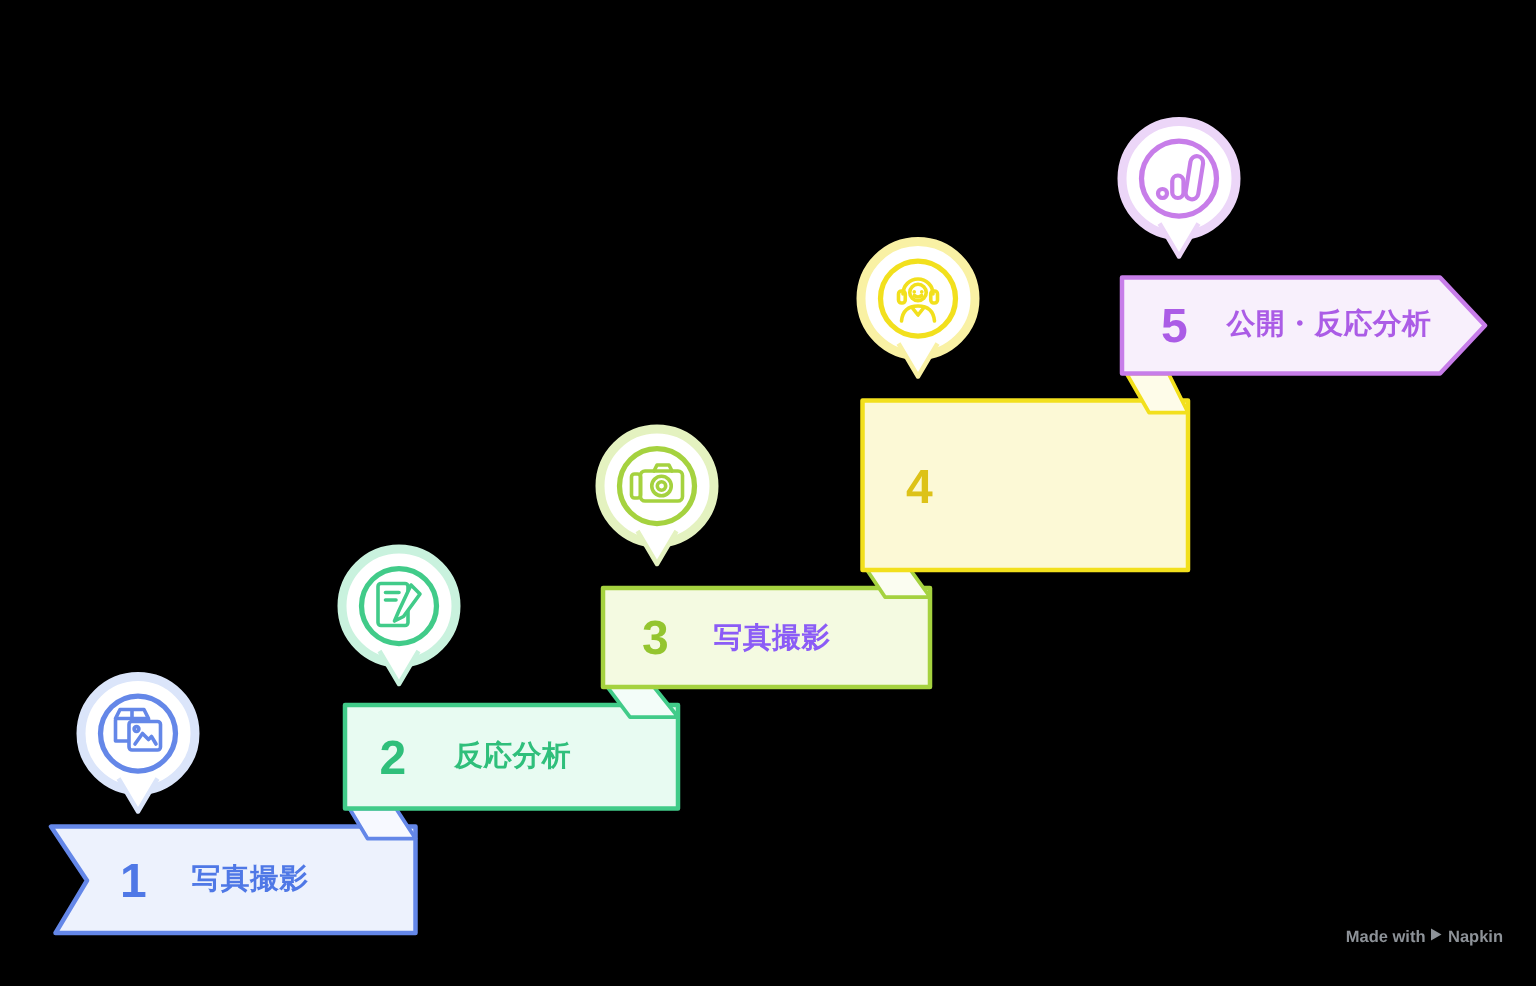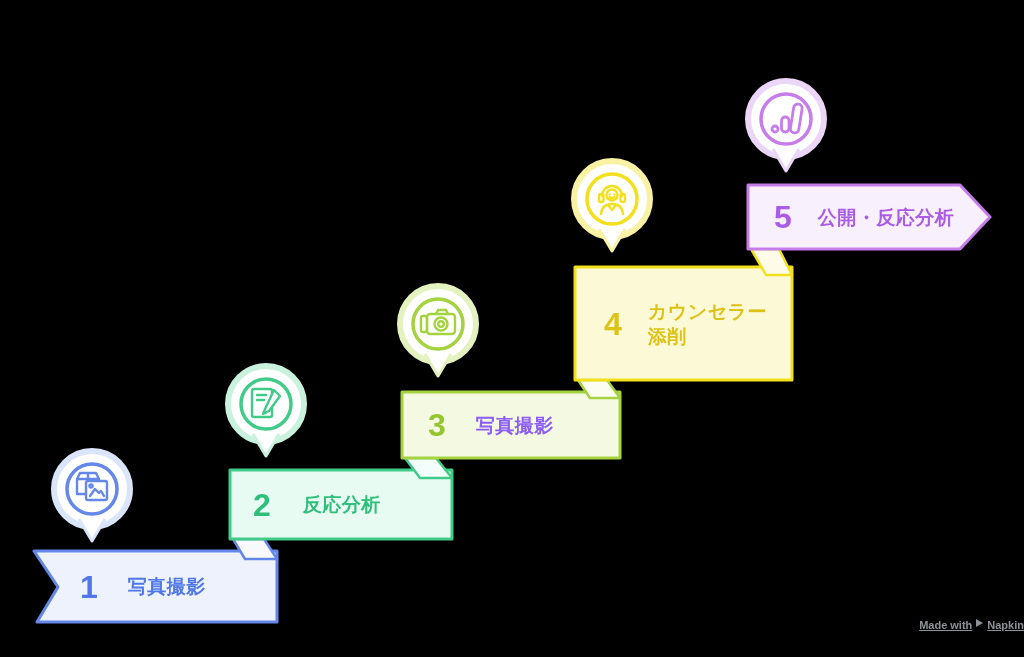--- a/index.html
+++ b/index.html
@@ -2,22 +2,22 @@
 <html><head>
 <meta charset="utf-8">
 <style>
   html,body{margin:0;padding:0;background:#000;}
   .stage{position:relative;width:1024px;height:657px;background:#000;overflow:hidden;
          font-family:"Liberation Sans","DejaVu Sans",sans-serif;}
   .stage svg{position:absolute;left:0;top:0;}
   .banner-label{position:absolute;display:flex;align-items:center;font-weight:bold;pointer-events:none;}
   .banner-label .num{font-size:32px;line-height:1;}
   .banner-label .title{font-size:19px;letter-spacing:0.5px;line-height:25px;white-space:pre-line;}
-  .watermark{position:absolute;right:0;top:619px;display:flex;align-items:flex-start;gap:4px;
-             font-size:11px;font-weight:bold;color:#8d9298;text-decoration:underline;}
+  .watermark{position:absolute;right:22px;top:619px;display:flex;align-items:flex-start;gap:4px;
+             font-size:11px;font-weight:bold;color:#8d9298;}
   .wm-tri{width:0;height:0;border-left:7px solid #8d9298;border-top:4px solid transparent;
           border-bottom:4px solid transparent;display:inline-block;}
 </style>
 </head>
 <body>
 
 <div class="stage">
 
 <svg width="1024" height="657" viewBox="0 0 1024 657">
 
@@ -110,26 +110,24 @@
 <div class="banner-label" style="left:230px;top:470px;width:222px;height:69px;padding-left:23px;gap:32px;box-sizing:border-box;">
   <span class="num" style="color: rgb(47, 191, 123);">2</span>
   <span class="title" style="color: rgb(47, 191, 123);">反応分析</span>
 </div>
 <div class="banner-label" style="left:402px;top:392px;width:218px;height:66px;padding-left:26px;gap:30px;box-sizing:border-box;">
   <span class="num" style="color: rgb(148, 197, 47);">3</span>
   <span class="title" style="color: #8b5cf6;">写真撮影</span>
 </div>
 <div class="banner-label" style="left:575px;top:267px;width:217px;height:113px;padding-left:29px;gap:26px;box-sizing:border-box;">
   <span class="num" style="color: rgb(221, 194, 24);">4</span>
-  <span class="title" style="color: rgb(221, 194, 24);">カウンセラー
-添削</span>
 </div>
 <div class="banner-label" style="left:748px;top:185px;width:212px;height:64px;padding-left:26px;gap:26px;box-sizing:border-box;">
   <span class="num" style="color: rgb(171, 92, 230);">5</span>
-  <span class="title" style="color: rgb(171, 92, 230);">公開・反応分析</span>
+  <span class="title" style="color: rgb(171, 92, 230); font-family: Liberation Mono, monospace;">公開・反応分析</span>
 </div>
 
 <div class="watermark" style="color: rgb(141, 146, 152);">
   <span>Made with</span>
   <span class="wm-tri"></span>
   <span>Napkin</span>
 </div>
 
 </div>
 

